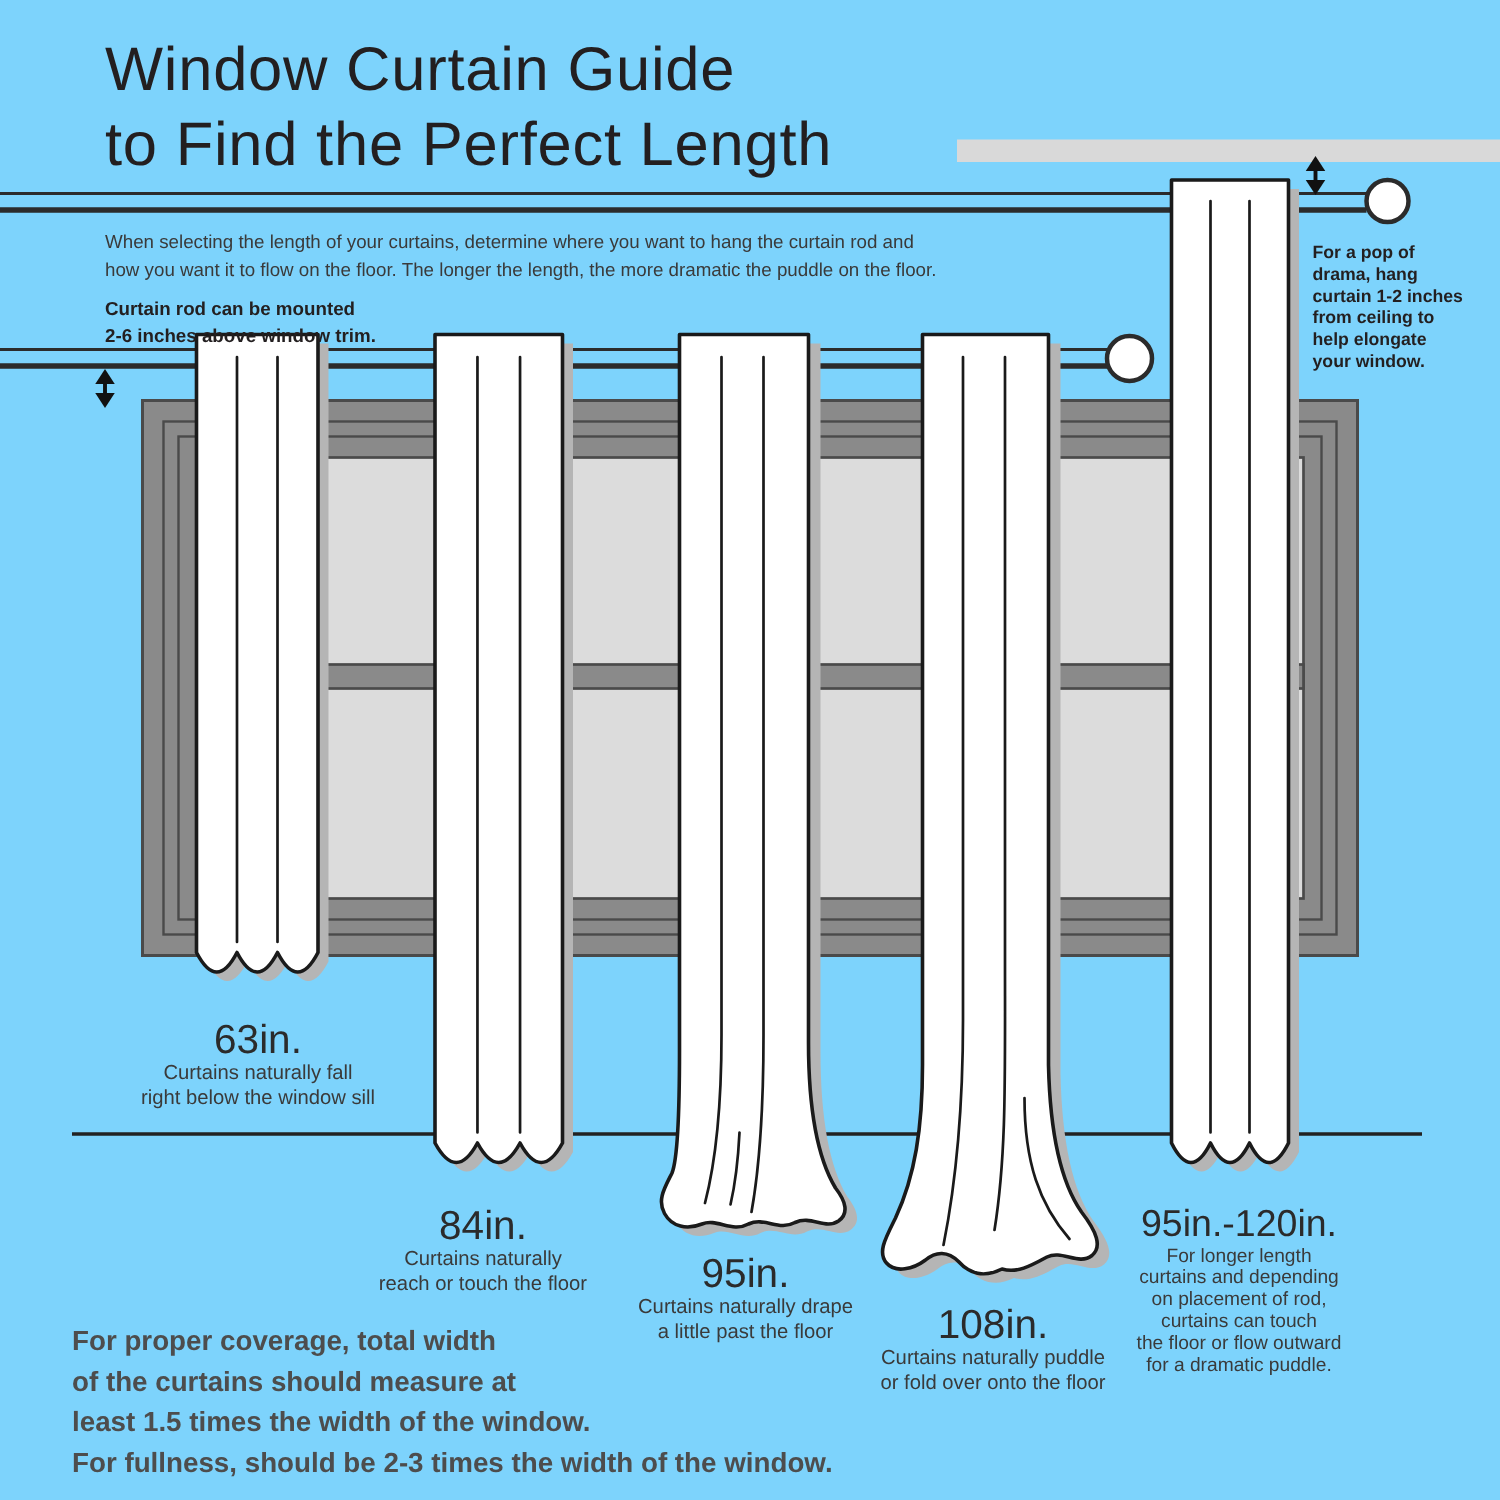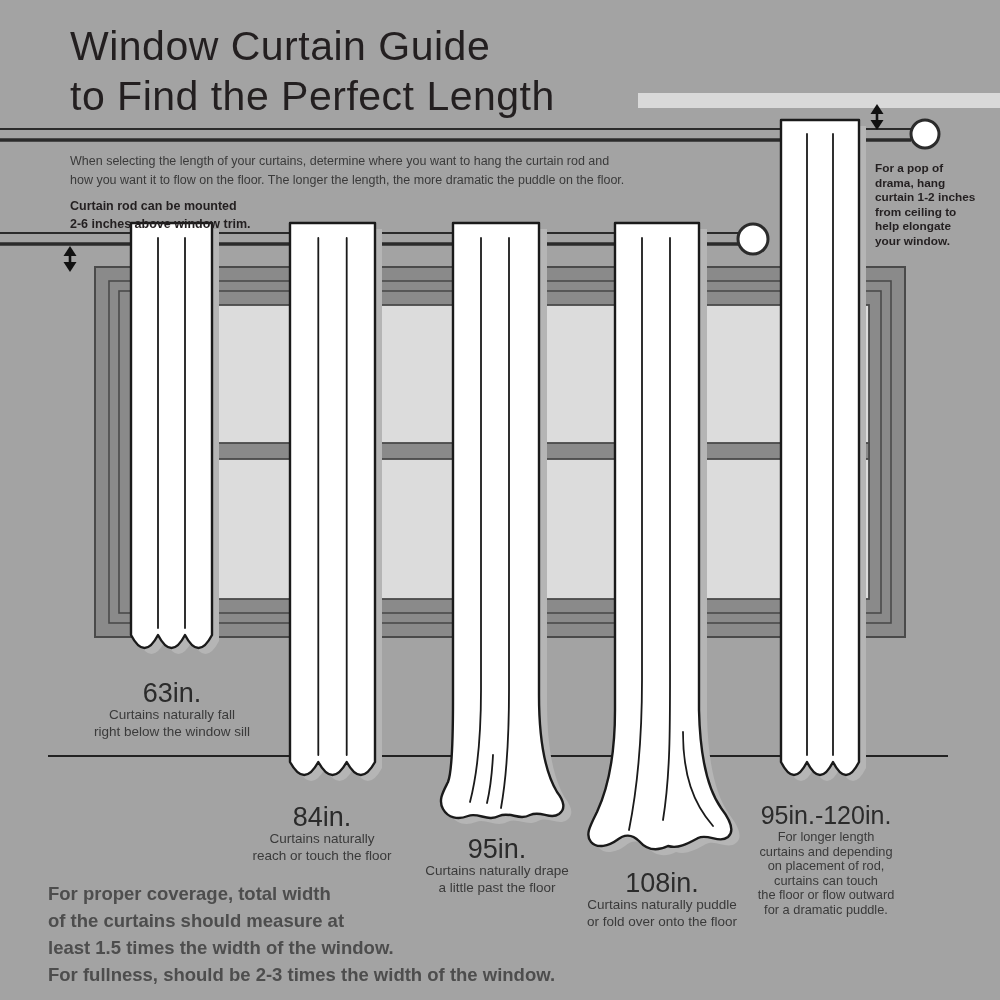--- a/index.html
+++ b/index.html
@@ -1,16 +1,16 @@
 <!DOCTYPE html>
 <html><head>
 <meta charset="utf-8">
 <style>
   html,body{margin:0;padding:0;background:#ffffff;}
-  .stage{position:relative;width:1000px;height:1000px;background:#a3a3a3;overflow:hidden;
+  .stage{position:relative;width:1000px;height:1000px;background:#7dd3fc;overflow:hidden;
          font-family:"Liberation Sans",sans-serif;}
   svg{display:block;}
 
   .t-title{font-family:"Liberation Sans",sans-serif;font-size:41px;font-weight:400;
            fill:#231f20;letter-spacing:.5px;}
   .t-para{font-family:"Liberation Sans",sans-serif;font-size:12.5px;font-weight:400;fill:#3a3a3a;}
   .t-bold{font-family:"Liberation Sans",sans-serif;font-size:12.5px;font-weight:700;fill:#231f20;}
   .t-note{font-family:"Liberation Sans",sans-serif;font-size:11.8px;font-weight:700;fill:#231f20;}
   .t-size{font-family:"Liberation Sans",sans-serif;font-size:27px;font-weight:400;
           fill:#2b2b2b;text-anchor:middle;}

